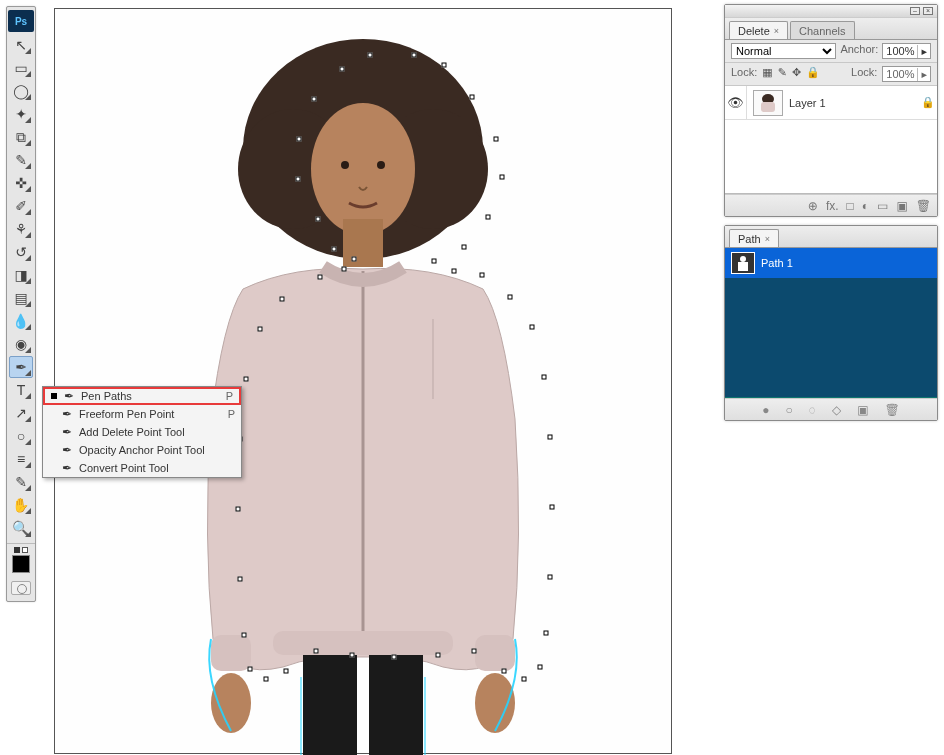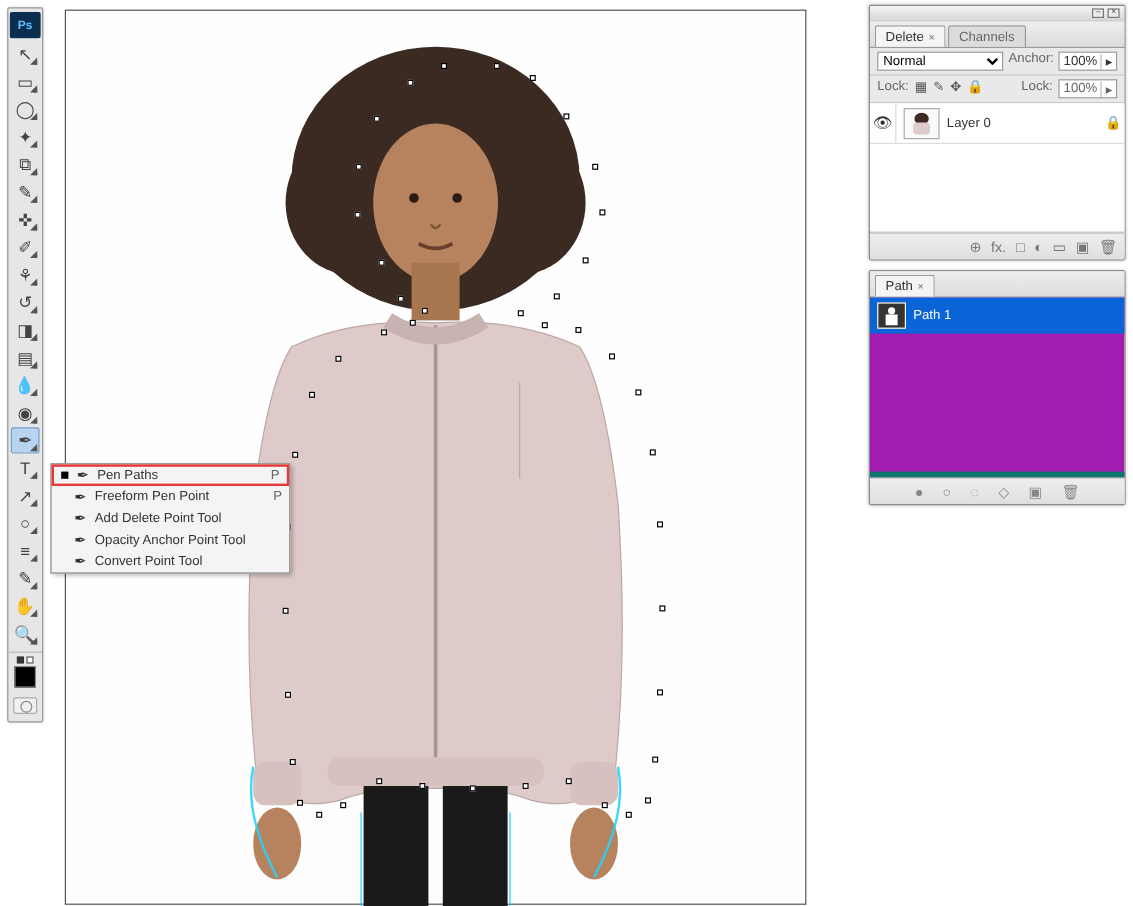--- a/index.html
+++ b/index.html
@@ -136,21 +136,21 @@
   .layer-row{display:flex;align-items:center;height:34px;border-bottom:1px solid #ddd;}
   .eye{width:22px;display:flex;justify-content:center;border-right:1px solid #ddd;height:100%;align-items:center;font-size:13px;}
   .thumb{width:30px;height:26px;margin:0 6px;border:1px solid #aaa;background:#fafafa;display:flex;align-items:center;justify-content:center;}
   .thumb svg{display:block;}
   .layer-name{flex:1;}
   .lockico{width:18px;text-align:center;color:#555;}
   .panel-footer{display:flex;justify-content:flex-end;align-items:center;height:22px;padding:0 6px;gap:8px;border-top:1px solid #ccc;background:linear-gradient(#eee,#dfdfdf);color:#777;}
   .panel-footer span{font-size:12px;}
 
   
-  .path-list{height:150px;background:#a21caf;border-bottom:5px solid #0f766e;}
+  .path-list{height:150px;background:#0c4a6e;border-bottom:1px solid #0f766e;}
   .path-row{display:flex;align-items:center;height:30px;background:var(--selected);color:#fff;}
   .path-thumb{width:24px;height:22px;margin:0 6px;border:1px solid #fff;background:#333;display:flex;align-items:center;justify-content:center;}
   .path-thumb svg{display:block;}
   .paths-footer{display:flex;justify-content:center;align-items:center;height:22px;gap:16px;border-top:1px solid #ccc;background:linear-gradient(#eee,#dfdfdf);color:#888;}
   .paths-footer span{font-size:12px;}
 
 </style>
 </head>
 <body>
 
@@ -367,21 +367,21 @@
       </div>
       <div class="layer-list">
         <div class="layer-row">
           <div class="eye">👁</div>
           <div class="thumb">
             <svg width="24" height="22">
                 <ellipse cx="12" cy="7" rx="6" ry="5" fill="#3a2a22"></ellipse>
                 <rect x="5" y="10" width="14" height="10" rx="3" fill="#decac8"></rect>
               </svg>
           </div>
-          <div class="layer-name">Layer 0</div>
+          <div class="layer-name">Layer 1</div>
           <div class="lockico">🔒</div>
         </div>
       </div>
       <div class="panel-footer">
         <span>⊕</span>
         <span>fx.</span>
         <span>□</span>
         <span>◐</span>
         <span>▭</span>
         <span>▣</span>

